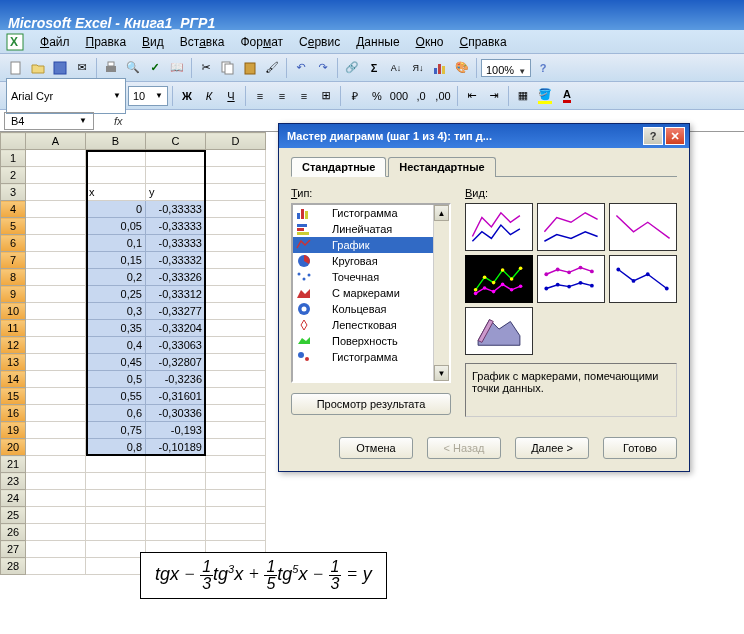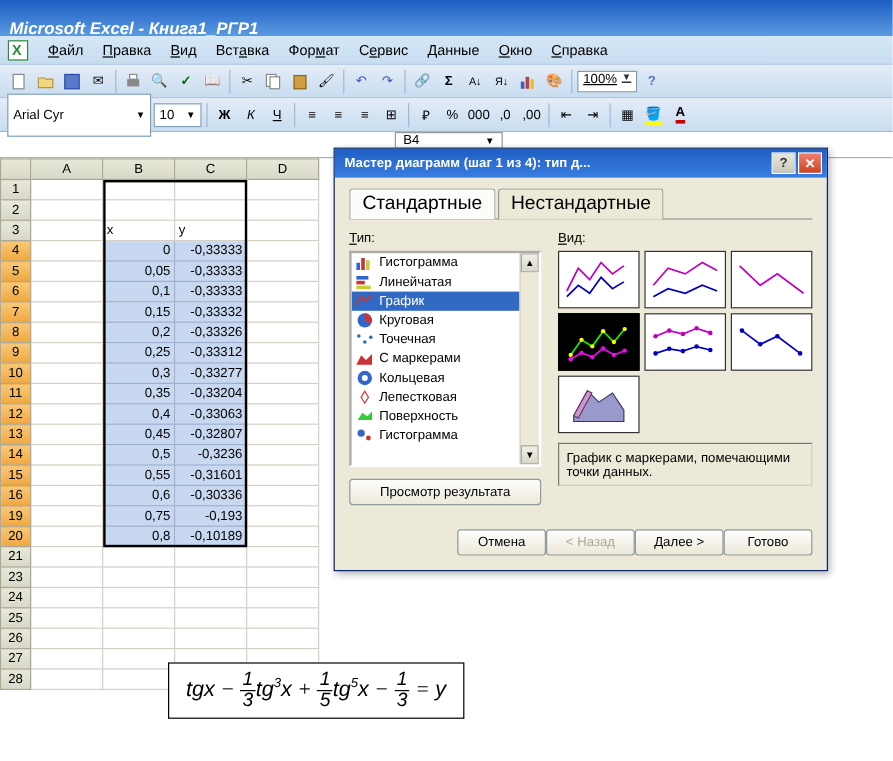--- a/index.html
+++ b/index.html
@@ -8,28 +8,28 @@
 .titlebar { background: linear-gradient(to bottom, #1e5ec4, #5a9ae0); height: 24px; color: #fff; font-size: 14px; padding: 15px 8px; font-style: italic; font-weight: bold; }
 
 .menubar { background: linear-gradient(to bottom, #d4e7f8, #c8ddf0); height: 24px; display: flex; align-items: center; padding: 0 6px; font-size: 12px; border-bottom: 1px solid #a0b8d8; }
 .menubar .icon { width: 18px; height: 18px; margin-right: 8px; }
 .menubar span { padding: 3px 8px; cursor: default; }
 .menubar span u { text-decoration: underline; }
 
 .toolbar { background: linear-gradient(to bottom, #e4ecf7, #c8ddf0); height: 28px; display: flex; align-items: center; padding: 2px 6px; gap: 2px; border-bottom: 1px solid #a0b8d8; }
 .tb-btn { width: 20px; height: 20px; display: flex; align-items: center; justify-content: center; font-size: 11px; }
 .tb-sep { width: 1px; height: 20px; background: #a0b8d8; margin: 0 2px; }
-.tb-combo { background: #fff; border: 1px solid #7e9dbb; height: 18px; font-size: 11px; display: flex; align-items: flex-start; padding: 0 4px; text-decoration: underline; }
+.tb-combo { background: #fff; border: 1px solid #7e9dbb; height: 18px; font-size: 11px; display: flex; align-items: flex-end; padding: 0 4px; }
 .tb-combo .arrow { margin-left: 4px; font-size: 8px; color: #333; }
 
 .formatbar { background: linear-gradient(to bottom, #e4ecf7, #c8ddf0); height: 28px; display: flex; align-items: center; padding: 2px 6px; gap: 2px; border-bottom: 1px solid #a0b8d8; }
 .font-combo { background: #fff; border: 1px solid #7e9dbb; width: 120px; height: 36px; font-size: 11px; padding: 0 4px; display: flex; align-items: center; justify-content: space-between; }
 .size-combo { background: #fff; border: 1px solid #7e9dbb; width: 40px; height: 20px; font-size: 11px; padding: 0 4px; display: flex; align-items: center; justify-content: space-between; }
 
-.cellref-bar { background: #fff; height: 22px; display: flex; align-items: center; border-bottom: 1px solid #999; flex-direction: column; }
+.cellref-bar { background: #fff; height: 22px; display: flex; align-items: center; border-bottom: 1px solid #999; }
 .cellref { width: 90px; border: 1px solid #999; height: 18px; font-size: 11px; padding: 0 6px; margin-left: 4px; display: flex; align-items: center; justify-content: space-between; }
 .fx { margin-left: 20px; font-size: 11px; font-style: italic; color: #333; }
 
 .sheet-area { position: relative; background: #fff; }
 .grid { border-collapse: collapse; font-size: 11px; }
 .grid th { background: linear-gradient(to bottom, #e8e8d8, #d8d8c8); border: 1px solid #aca899; font-weight: normal; color: #000; text-align: center; }
 .grid th.col { height: 17px; }
 .grid th.row { width: 25px; height: 17px; }
 .grid td { border: 1px solid #d4d0c8; text-align: right; padding: 0 3px; height: 17px; width: 60px; }
 .grid th.corner { width: 25px; }
@@ -40,51 +40,51 @@
 .sel-border { position: absolute; border: 2px solid #000; pointer-events: none; }
 
 .dialog { position: absolute; left: 278px; top: 123px; width: 412px; background: #ece9d8; border: 1px solid #0a246a; box-shadow: 2px 2px 6px rgba(0,0,0,0.3); }
 .dialog-title { background: linear-gradient(to bottom, #1e5ec4, #3a7ee0); height: 24px; color: #fff; font-size: 11px; font-weight: bold; display: flex; align-items: center; padding: 0 4px; justify-content: space-between; }
 .dialog-title .title-text { flex: 1; padding-left: 4px; }
 .dialog-title .tbtn { width: 20px; height: 18px; background: linear-gradient(to bottom, #e8e8e0, #c8c8b8); border: 1px solid #fff; margin-left: 2px; display: flex; align-items: center; justify-content: center; font-size: 11px; color: #333; }
 .dialog-title .tbtn.close { background: linear-gradient(to bottom, #f08070, #d04020); color: #fff; font-weight: bold; }
 
 .dialog-body { padding: 8px 12px 12px; }
 .tabs { display: flex; border-bottom: 1px solid #919b9c; margin-bottom: 10px; }
-.tab { padding: 3px 10px; font-size: 16px; border: 1px solid #919b9c; border-bottom: none; background: #ece9d8; margin-right: 2px; border-radius: 3px 3px 0 0; position: relative; top: 1px; }
+.tab { padding: 3px 10px; font-size: 11px; border: 1px solid #919b9c; border-bottom: none; background: #ece9d8; margin-right: 2px; border-radius: 3px 3px 0 0; position: relative; top: 1px; font-weight: bold; }
 .tab.active { background: #fcfcfa; border-bottom: 1px solid #fcfcfa; }
 
 .dialog-row { display: flex; gap: 14px; }
 .type-col { width: 160px; }
 .view-col { flex: 1; }
 .lbl { font-size: 11px; margin-bottom: 4px; }
 .lbl u { text-decoration: underline; }
 
 .type-list { border: 2px inset #fff; background: #fff; height: 180px; overflow: hidden; display: flex; }
 .type-list-inner { flex: 1; }
-.type-item { display: flex; align-items: center; padding: 1px 3px; font-size: 11px; gap: 4px; }
+.type-item { display: flex; align-items: center; padding: 1px 3px; font-size: 11px; gap: 20px; }
 .type-item.sel { background: #316ac5; color: #fff; }
 .type-item .ticon { width: 16px; height: 14px; display: flex; align-items: center; justify-content: center; }
 .type-scroll { width: 16px; background: #ece9d8; border-left: 1px solid #ccc; display: flex; flex-direction: column; }
 .type-scroll .sbtn { height: 16px; background: linear-gradient(#f0f0e8,#d8d8c8); border: 1px solid #aca899; font-size: 8px; display: flex; align-items: center; justify-content: center; }
 .type-scroll .track { flex: 1; background: #ece9d8; }
 
 .view-grid { display: grid; grid-template-columns: repeat(3, 1fr); gap: 4px; margin-bottom: 8px; }
 .view-item { border: 1px solid #333; background: #fff; height: 48px; padding: 4px; position: relative; }
 .view-item.sel { border: 2px solid #000; background: #000; }
 .view-item svg { width: 100%; height: 100%; }
 .view-item.iso { grid-column: 1; }
 
-.desc-box { border: 1px inset #ccc; background: #ece9d8; padding: 6px; font-size: 11px; height: 36px; margin-top: 4px; }
+.desc-box { border: 1px inset #ccc; background: #ece9d8; padding: 6px; font-size: 11px; height: 54px; margin-top: 4px; }
 
 .preview-btn { margin-top: 10px; }
 .dlg-btn { background: linear-gradient(#fdfdfd, #ece9d8); border: 1px solid #919b9c; border-radius: 3px; padding: 2px 10px; font-size: 11px; min-width: 74px; height: 22px; }
 .dlg-btn:disabled { color: #aca899; }
 
-.dialog-footer { display: flex; justify-content: flex-end; gap: 0; margin-top: 12px; padding-top: 8px; }
+.dialog-footer { display: flex; justify-content: flex-end; gap: 14px; margin-top: 12px; padding-top: 8px; }
 
 .formula-box { position: absolute; left: 140px; top: 552px; border: 1.5px solid #000; padding: 6px 14px; font-size: 18px; font-family: 'Times New Roman', serif; font-style: italic; background: #fff; }
 .frac { display: inline-block; text-align: center; vertical-align: middle; font-size: 16px; line-height: 1; }
 .frac .n { display: block; border-bottom: 1px solid #000; padding: 0 2px; }
 .frac .d { display: block; padding: 0 2px; }
 sup { font-size: 11px; }
 </style>
 </head>
 <body>
 

